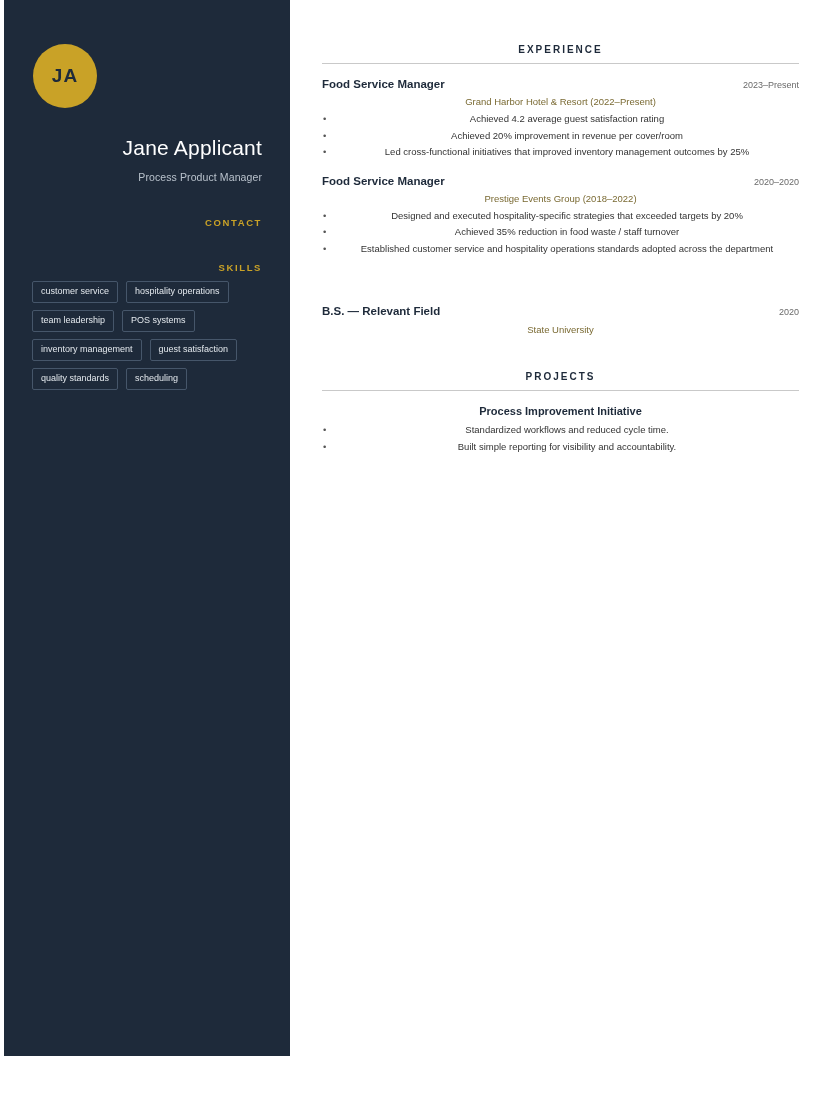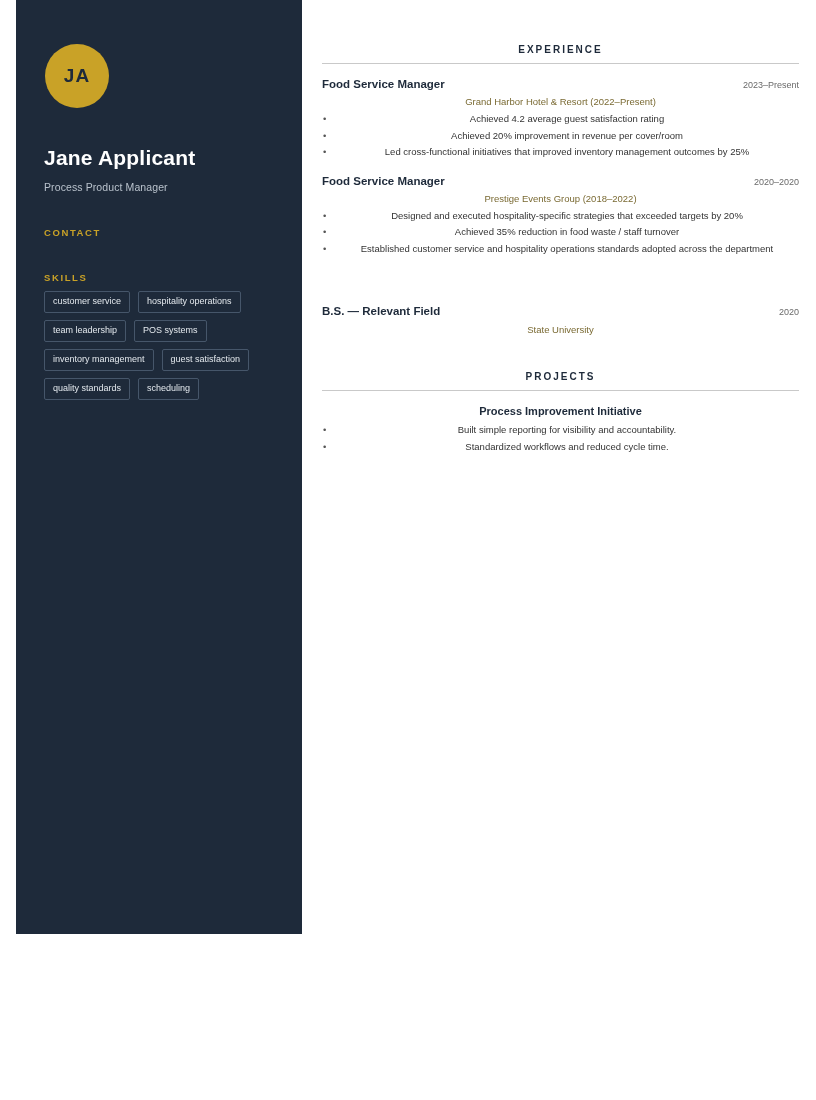--- a/index.html
+++ b/index.html
@@ -17,49 +17,50 @@
   .page {
     position: relative;
     width: 816px;
     height: 1100px;
     background: #ffffff;
   }
 
   
   .sidebar {
     position: absolute;
-    left: 16px;
+    left: 4px;
     top: 0;
     width: 286px;
-    height: 934px;
+    height: 1056px;
     background: #1e2a3a;
     color: #ffffff;
     box-sizing: border-box;
     padding: 32px 28px;
+    text-align: right;
   }
   .avatar {
     width: 64px;
     height: 64px;
     border-radius: 50%;
     background: #c9a227;
     color: #1e2a3a;
     display: flex;
     align-items: center;
     justify-content: center;
     font-size: 19px;
     letter-spacing: 1px;
     font-weight: bold;
     margin-top: 12px;
     margin-left: 1px;
   }
   .name {
     font-size: 21px;
-    font-weight: bold;
+    font-weight: normal;
     letter-spacing: 0.2px;
-    margin-top: 38px;
+    margin-top: 28px;
     color: #ffffff;
   }
   .headline {
     font-size: 10.5px;
     color: #b9c2cc;
     margin-top: 11px;
     letter-spacing: 0.1px;
   }
   .side-section-title {
     font-size: 9.5px;
@@ -241,20 +242,20 @@
       </div>
     </section>
 
     <div class="section-gap"></div>
 
     <section class="section">
       <div class="section-title">PROJECTS</div>
       <div class="entry">
         <div class="proj-title">Process Improvement Initiative</div>
         <ul class="bullets">
+          <li>Standardized workflows and reduced cycle time.</li>
           <li>Built simple reporting for visibility and accountability.</li>
-          <li>Standardized workflows and reduced cycle time.</li>
         </ul>
       </div>
     </section>
 
   </main>
 </div>
 
 </body></html>

